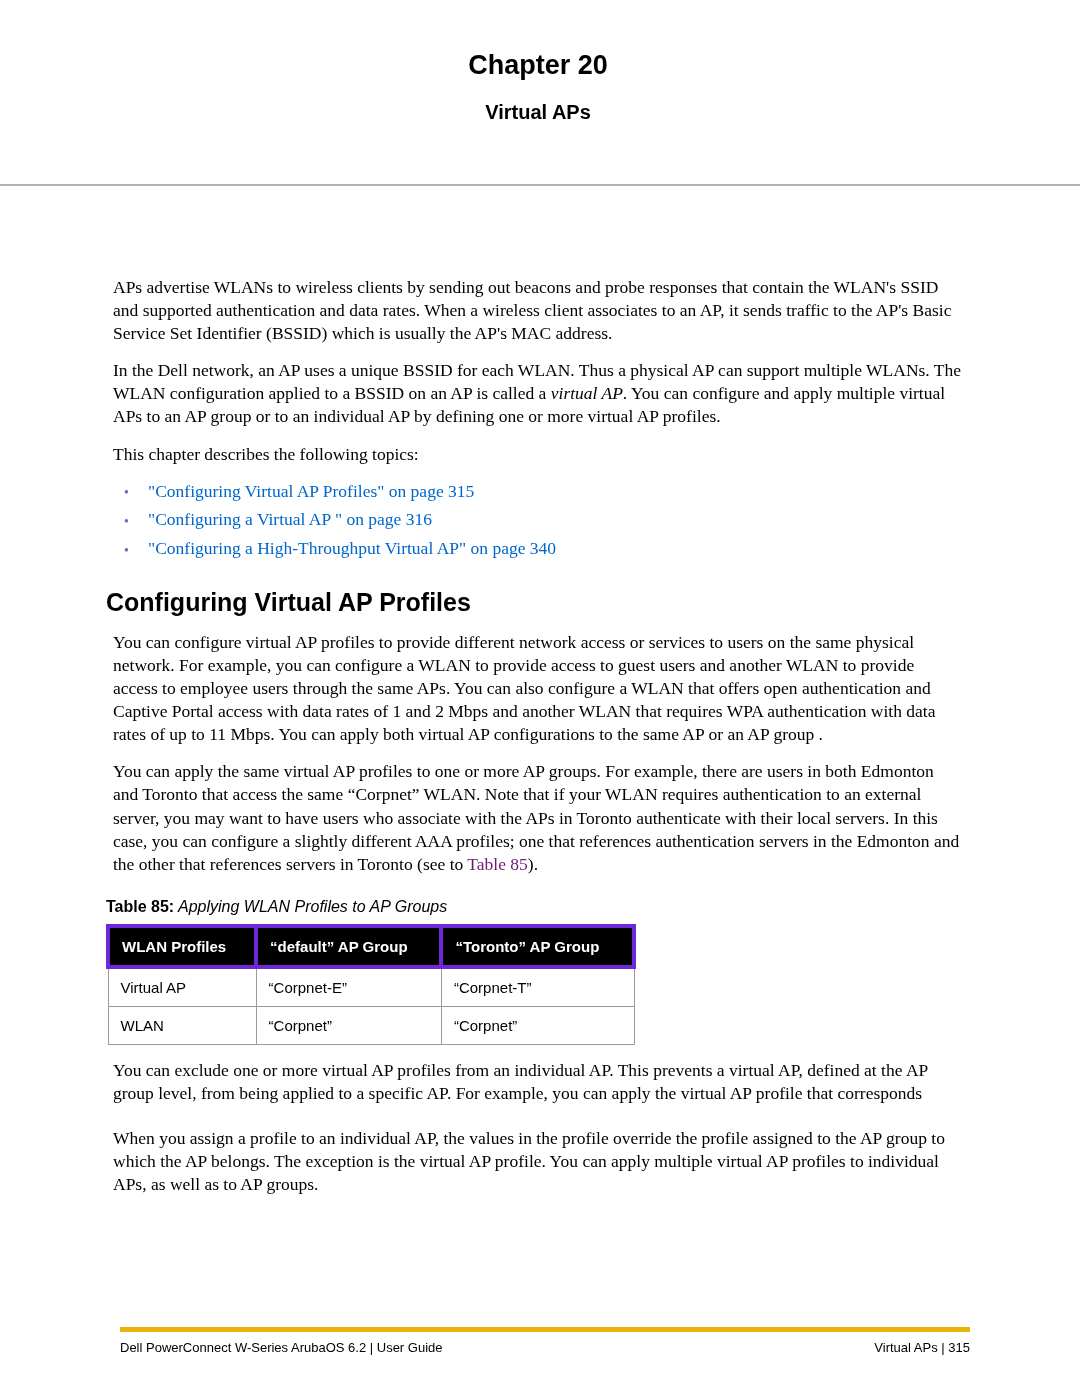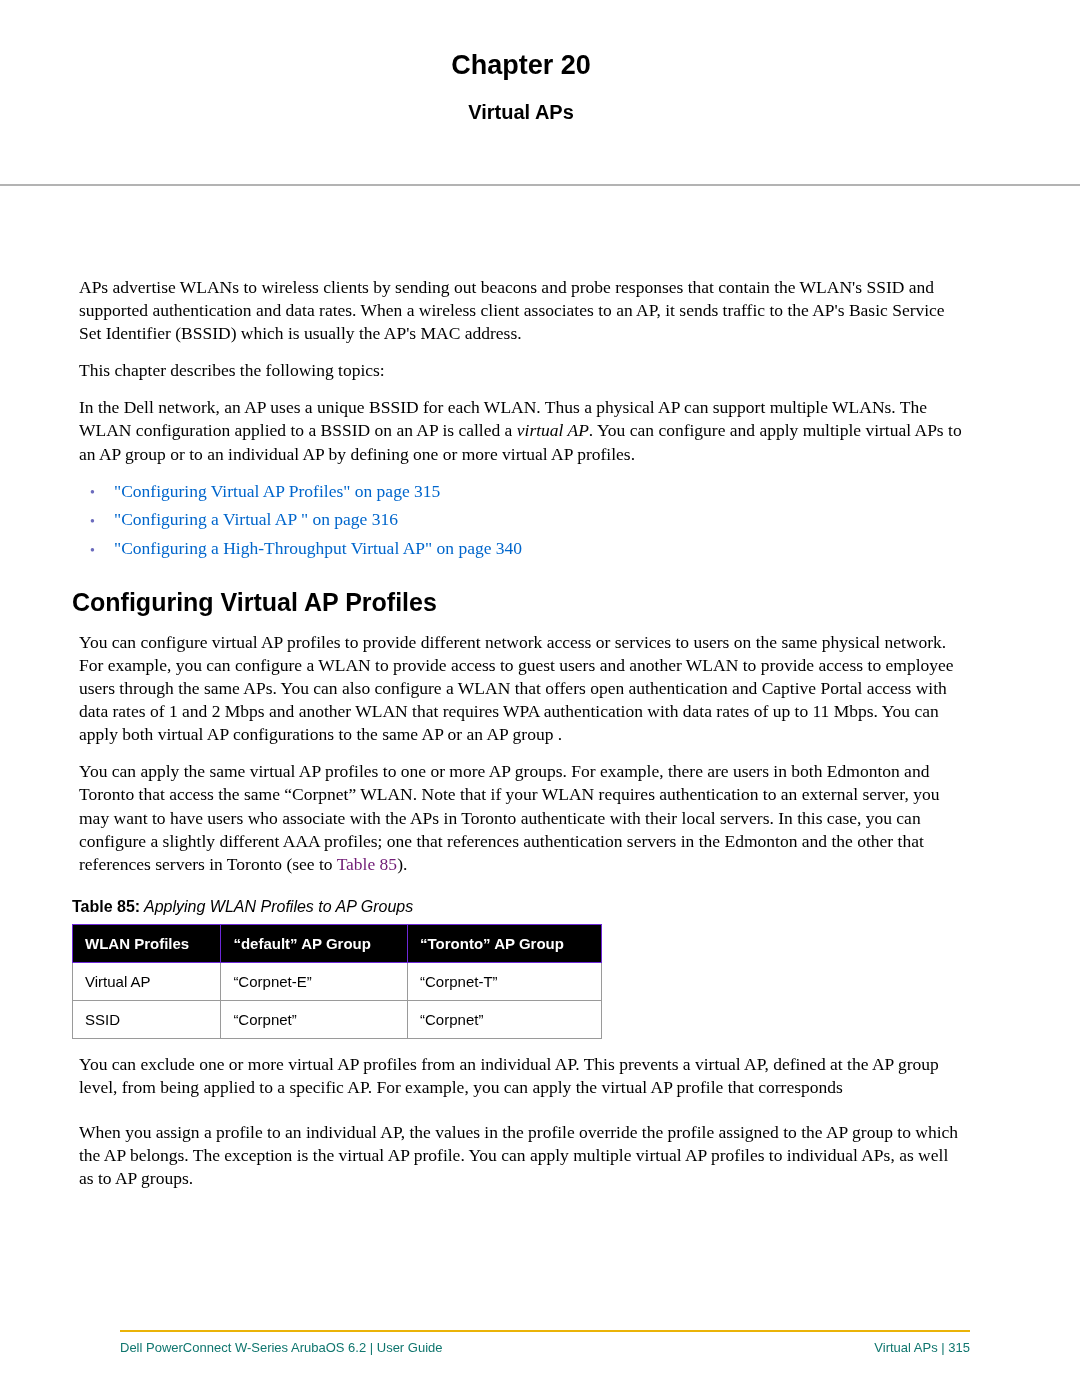--- a/index.html
+++ b/index.html
@@ -7,21 +7,21 @@
     padding: 0;
     background: #ffffff;
     font-family: Georgia, "Times New Roman", serif;
     color: #000000;
   }
   .page {
     width: 1080px;
     height: 1397px;
     position: relative;
     box-sizing: border-box;
-    padding: 40px 110px 60px 72px;
+    padding: 40px 110px 60px 106px;
   }
   .chapter-title {
     font-family: Arial, Helvetica, sans-serif;
     font-weight: 700;
     font-size: 27px;
     text-align: center;
     margin: 10px 0 20px 0;
   }
   .subtitle {
     font-family: Arial, Helvetica, sans-serif;
@@ -94,40 +94,40 @@
     width: 530px;
     font-family: Arial, Helvetica, sans-serif;
     font-size: 15px;
   }
   table.data-table th {
     background: #000000;
     color: #ffffff;
     text-align: left;
     font-weight: 700;
     padding: 10px 12px;
-    border: 1px solid #6d28d9;
+    border: 4px solid #6d28d9;
   }
   table.data-table td {
     padding: 10px 12px;
     border: 1px solid #9a9a9a;
     color: #000000;
   }
   .italic {
     font-style: italic;
   }
   .footer {
     position: absolute;
     bottom: 42px;
     left: 120px;
     right: 110px;
-    border-top: 2px solid #eab308;
+    border-top: 5px solid #eab308;
     padding-top: 8px;
     font-family: Arial, Helvetica, sans-serif;
     font-size: 13px;
-    color: #0f766e;
+    color: #000000;
     margin-top: 29px;
   }
   .footer .left {
     float: left;
   }
   .footer .right {
     float: right;
   }
   .footer::after {
     content: "";
@@ -140,25 +140,25 @@
 
 <div class="page">
 
   <div class="chapter-title">Chapter 20</div>
   <div class="subtitle">Virtual APs</div>
 
   <hr class="rule">
 
   <p class="body-text first-block">APs advertise WLANs to wireless clients by sending out beacons and probe responses that contain the WLAN's SSID and supported authentication and data rates. When a wireless client associates to an AP, it sends traffic to the AP's Basic Service Set Identifier (BSSID) which is usually the AP's MAC address.</p>
 
-  <p class="body-text">This chapter describes the following topics:</p>
-
   <p class="body-text">
     <span>In the Dell network, an AP uses a unique BSSID for each WLAN. Thus a physical AP can support multiple WLANs. The WLAN configuration applied to a BSSID on an AP is called a </span><span class="italic">virtual AP</span><span>. You can configure and apply multiple virtual APs to an AP group or to an individual AP by defining one or more virtual AP profiles.</span>
   </p>
+
+  <p class="body-text">This chapter describes the following topics:</p>
 
   <ul class="topic-list">
     <li><a href="#">"Configuring Virtual AP Profiles" on page 315</a></li>
     <li><a href="#">"Configuring a Virtual AP " on page 316</a></li>
     <li><a href="#">"Configuring a High-Throughput Virtual AP" on page 340</a></li>
   </ul>
 
   <div class="section-heading">Configuring Virtual AP Profiles</div>
 
   <p class="body-text">You can configure virtual AP profiles to provide different network access or services to users on the same physical network. For example, you can configure a WLAN to provide access to guest users and another WLAN to provide access to employee users through the same APs. You can also configure a WLAN that offers open authentication and Captive Portal access with data rates of 1 and 2 Mbps and another WLAN that requires WPA authentication with data rates of up to 11 Mbps. You can apply both virtual AP configurations to the same AP or an AP group .</p>
@@ -179,21 +179,21 @@
         <th>“Toronto” AP Group</th>
       </tr>
     </thead>
     <tbody>
       <tr>
         <td>Virtual AP</td>
         <td>“Corpnet-E”</td>
         <td>“Corpnet-T”</td>
       </tr>
       <tr>
-        <td>SSID</td>
+        <td>WLAN</td>
         <td>“Corpnet”</td>
         <td>“Corpnet”</td>
       </tr>
     </tbody>
   </table>
 
   <p class="body-text">You can exclude one or more virtual AP profiles from an individual AP. This prevents a virtual AP, defined at the AP group level, from being applied to a specific AP. For example, you can apply the virtual AP profile that corresponds</p>
 
   <p class="body-text" style="margin-top:22px">When you assign a profile to an individual AP, the values in the profile override the profile assigned to the AP group to which the AP belongs. The exception is the virtual AP profile. You can apply multiple virtual AP profiles to individual APs, as well as to AP groups.</p>
 

